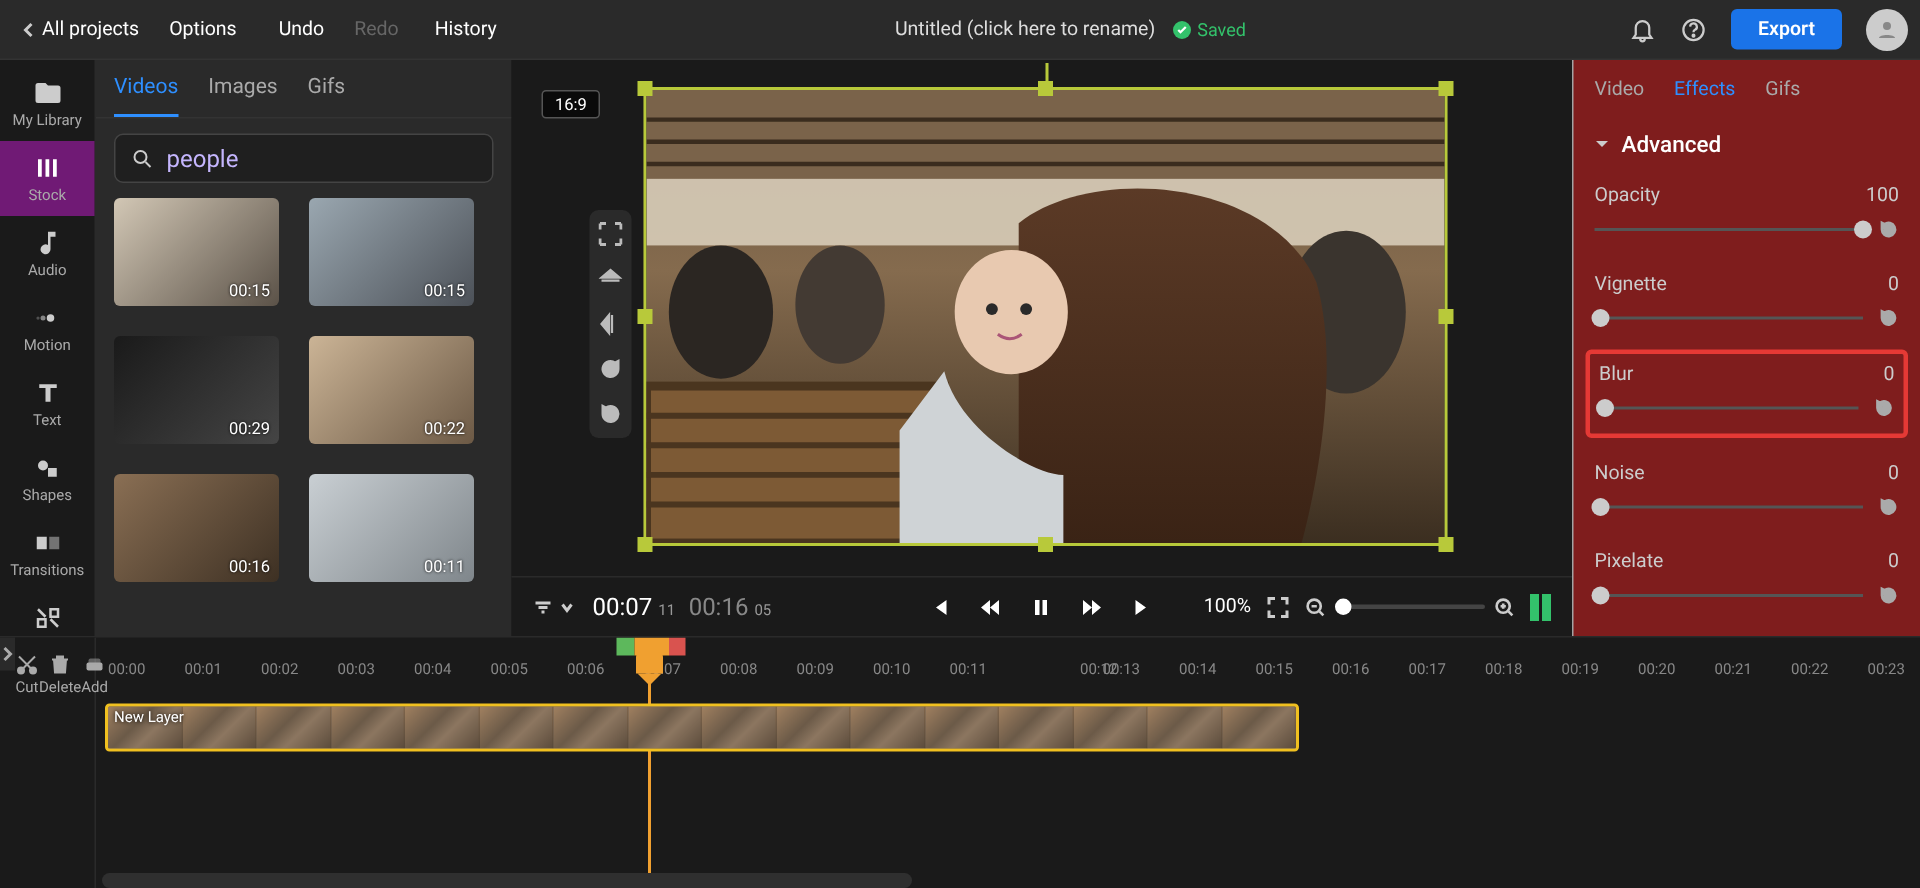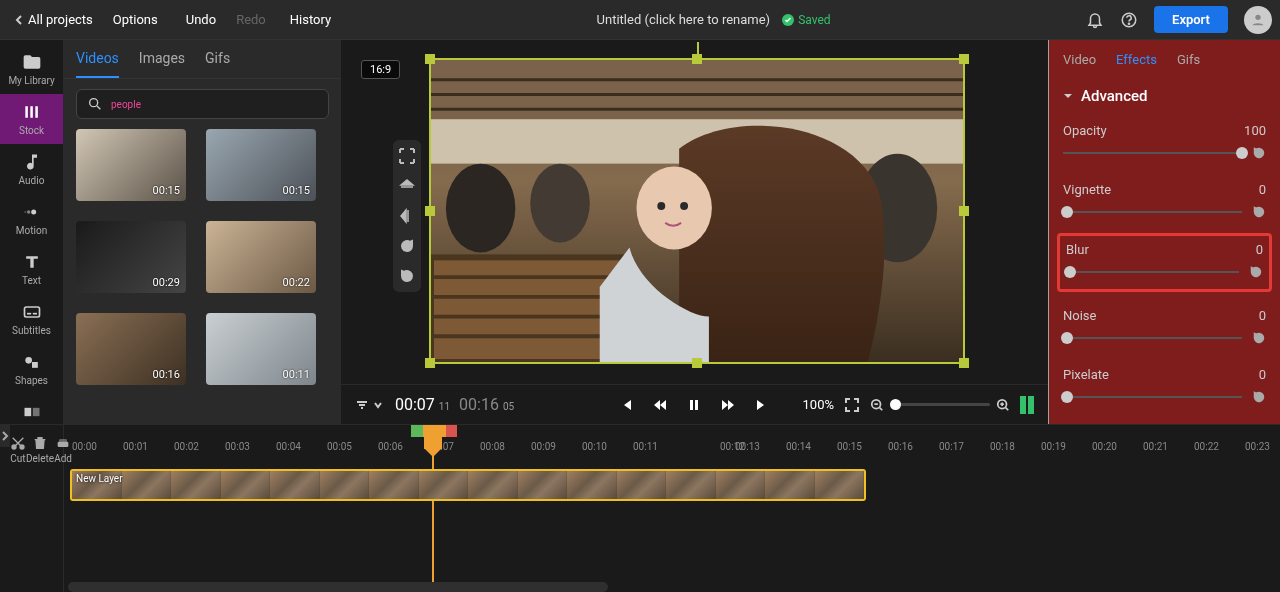--- a/index.html
+++ b/index.html
@@ -34,21 +34,21 @@
 .rail .ritem.active { background: #701a75; }
 .rail .ritem.active svg { fill: #fff; }
 
 
 .stockpanel { width: 277px; background: #2a2a2a; display: flex; flex-direction: column; }
 .tabs { display: flex; gap: 20px; padding: 10px 12px 0 12px; font-size: 14px; border-bottom: 1px solid #333; }
 .tabs .tab { padding-bottom: 10px; color: #aaa; cursor: pointer; }
 .tabs .tab.active { color: #2e8fff; border-bottom: 2px solid #2e8fff; }
 .searchwrap { padding: 10px 12px; }
 .searchbox { background: #1f1f1f; border: 1px solid #444; border-radius: 6px; display: flex; align-items: center; padding: 6px 10px; gap: 8px; }
-.searchbox input { background: transparent; border: none; color: #ec4899; outline: none; flex: 1; font-size: 10px; }
+.searchbox input { background: transparent; border: none; color: #c4b5fd; outline: none; flex: 1; font-size: 16px; }
 .searchbox svg { width: 16px; height: 16px; }
 .thumbs { flex: 1; overflow-y: auto; padding: 0 12px; display: flex; flex-wrap: wrap; gap: 20px; align-content: flex-start; }
 .thumb { width: 110px; position: relative; }
 .thumb .img { width: 110px; height: 72px; border-radius: 4px; background: #444; display: block; overflow: hidden; }
 .thumb .dur { position: absolute; bottom: 4px; right: 6px; font-size: 11px; color: #fff; text-shadow: 0 0 2px #000; }
 
 
 .canvasarea { flex: 1; background: #1a1a1a; position: relative; display: flex; flex-direction: column; }
 .canvasinner { flex: 1; position: relative; }
 .aspectlabel { position: absolute; top: 20px; left: 20px; background: rgba(0,0,0,0.6); border: 1px solid #555; padding: 2px 8px; font-size: 11px; border-radius: 3px; }
@@ -212,28 +212,20 @@
           <circle cx="8" cy="12" r="2" opacity=".6"></circle>
           <circle cx="4" cy="12" r="1.3" opacity=".3"></circle>
         </svg>
       <span>Motion</span>
     </div>
     <div class="ritem">
       <svg viewBox="0 0 24 24">
           <path d="M5 5h14v3h-5v11h-4V8H5z"></path>
         </svg>
       <span>Text</span>
-    </div>
-    <div class="ritem">
-      <svg viewBox="0 0 24 24">
-          <rect x="3" y="6" width="18" height="12" rx="2" fill="none" stroke="#ccc" stroke-width="2"></rect>
-          <rect x="6" y="13" width="5" height="2"></rect>
-          <rect x="13" y="13" width="5" height="2"></rect>
-        </svg>
-      <span>Subtitles</span>
     </div>
     <div class="ritem">
       <svg viewBox="0 0 24 24">
           <circle cx="8" cy="10" r="4"></circle>
           <rect x="12" y="12" width="7" height="7"></rect>
         </svg>
       <span>Shapes</span>
     </div>
     <div class="ritem">
       <svg viewBox="0 0 24 24">

